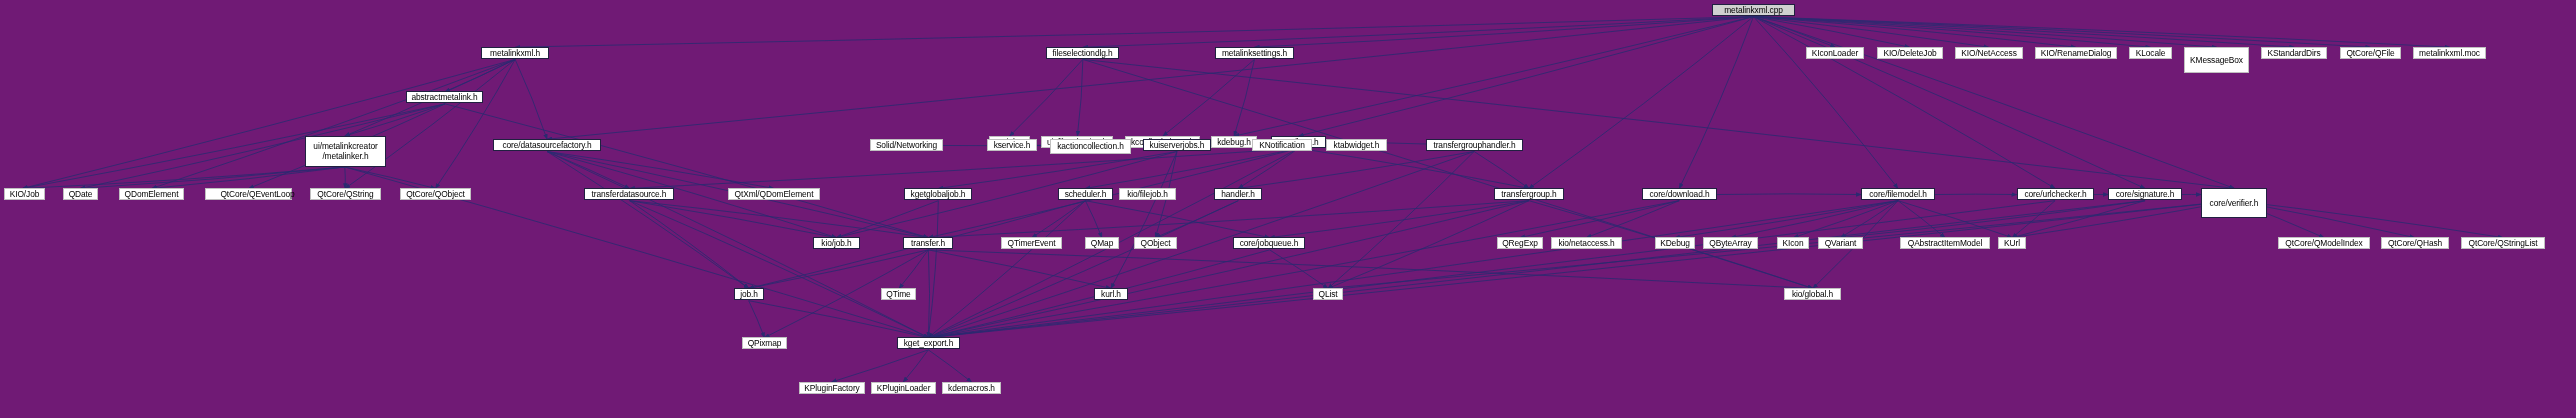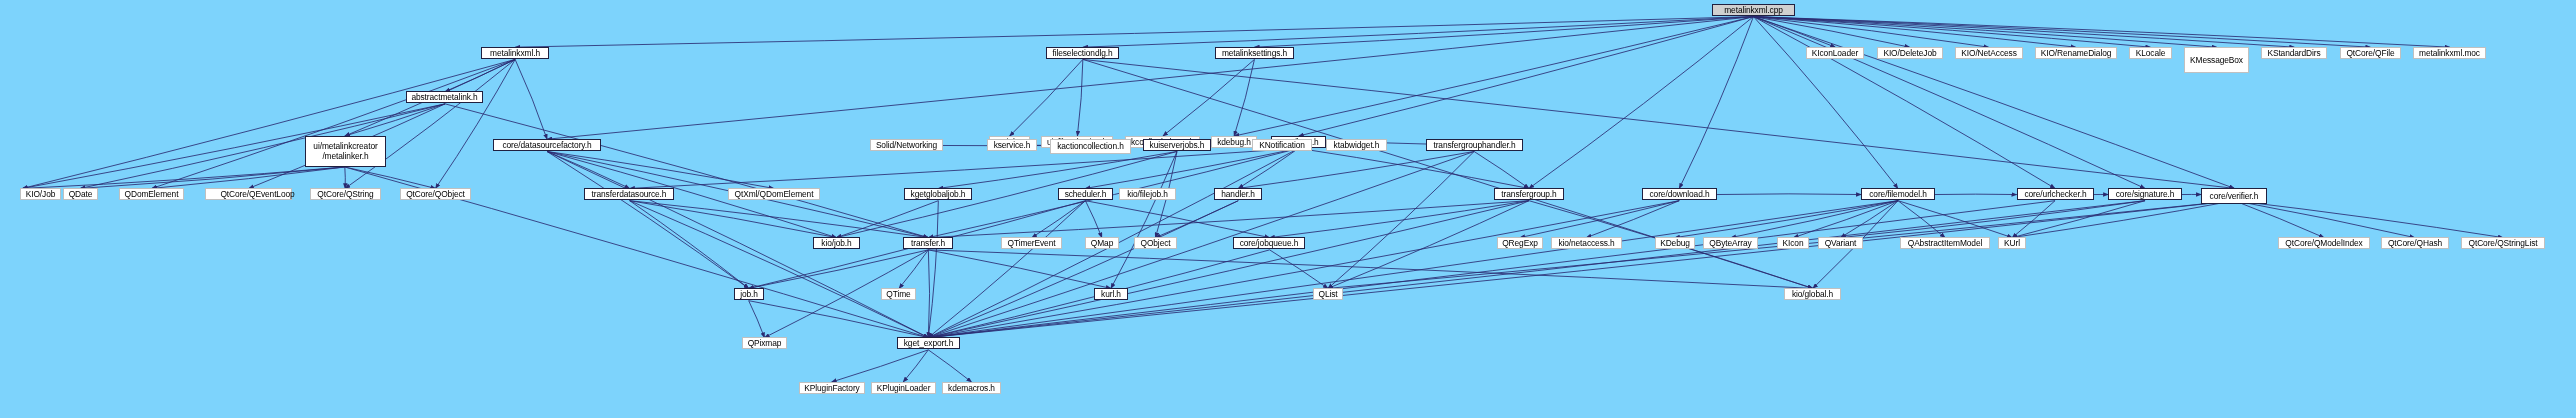--- a/index.html
+++ b/index.html
@@ -1,21 +1,21 @@
 <!DOCTYPE html>
 <html style="font-size:10.3px"><head>
 <meta charset="utf-8">
 <title>metalinkxml.cpp include dependency graph</title>
 <style>
   html,body{margin:0;padding:0;background:#ffffff;}
   #graph{
     position:relative;
     width:2576px;
     height:419px;
-    background:#7dd3fc;
+    background:#701a75;
     font-family:"Liberation Sans","DejaVu Sans",sans-serif;
     overflow:hidden;
   }
   #edges{position:absolute;left:0;top:0;width:2576px;height:419px;}
   .node{
     position:absolute;
     box-sizing:border-box;
     display:flex;
     align-items:center;
     justify-content:center;
@@ -195,38 +195,38 @@
     <div class="node internal two-line" style="left: 305px; top: 136px; width: 81px; height: 31px;"><span>ui/metalinkcreator
 /metalinker.h</span></div>
     <div class="node internal" style="left: 493px; top: 139px; width: 108px; height: 12.3px;"><span>core/datasourcefactory.h</span></div>
     <div class="node " style="left: 870px; top: 139px; width: 73px; height: 12.3px;"><span>Solid/Networking</span></div>
     <div class="node " style="left: 987px; top: 139px; width: 50px; height: 12.3px;"><span>kservice.h</span></div>
     <div class="node " style="left: 1050px; top: 139px; width: 81px; height: 15px;"><span>kactioncollection.h</span></div>
     <div class="node internal" style="left: 1143px; top: 139px; width: 68px; height: 12.3px;"><span>kuiserverjobs.h</span></div>
     <div class="node " style="left: 1252px; top: 139px; width: 60px; height: 12.3px;"><span>KNotification</span></div>
     <div class="node " style="left: 1326px; top: 139px; width: 61px; height: 12.3px;"><span>ktabwidget.h</span></div>
     <div class="node internal" style="left: 1426px; top: 139px; width: 97px; height: 12.3px;"><span>transfergrouphandler.h</span></div>
-    <div class="node " style="left: 4px; top: 188px; width: 41px; height: 12.3px; margin-left: 16px;"><span>KIO/Job</span></div>
+    <div class="node " style="left: 4px; top: 188px; width: 41px; height: 12.3px;"><span>KIO/Job</span></div>
     <div class="node " style="left: 63px; top: 188px; width: 35px; height: 12.3px;"><span>QDate</span></div>
     <div class="node " style="left: 119px; top: 188px; width: 65px; height: 12.3px;"><span>QDomElement</span></div>
     <div class="node " style="left: 205px; top: 188px; width: 87px; height: 12.3px; padding-left: 18px;"><span>QtCore/QEventLoop</span></div>
     <div class="node " style="left: 310px; top: 188px; width: 71px; height: 12.3px;"><span>QtCore/QString</span></div>
     <div class="node " style="left: 400px; top: 188px; width: 71px; height: 12.3px;"><span>QtCore/QObject</span></div>
     <div class="node internal" style="left: 584px; top: 188px; width: 90px; height: 12.3px;"><span>transferdatasource.h</span></div>
     <div class="node " style="left: 728px; top: 188px; width: 92px; height: 12.3px;"><span>QtXml/QDomElement</span></div>
     <div class="node internal" style="left: 904px; top: 188px; width: 68px; height: 12.3px;"><span>kgetglobaljob.h</span></div>
     <div class="node internal" style="left: 1058px; top: 188px; width: 55px; height: 12.3px;"><span>scheduler.h</span></div>
     <div class="node " style="left: 1119px; top: 188px; width: 57px; height: 12.3px;"><span>kio/filejob.h</span></div>
     <div class="node internal" style="left: 1214px; top: 188px; width: 48px; height: 12.3px;"><span>handler.h</span></div>
     <div class="node internal" style="left: 1494px; top: 188px; width: 70px; height: 12.3px;"><span>transfergroup.h</span></div>
     <div class="node internal" style="left: 1642px; top: 188px; width: 75px; height: 12.3px;"><span>core/download.h</span></div>
     <div class="node internal" style="left: 1861px; top: 188px; width: 74px; height: 12.3px;"><span>core/filemodel.h</span></div>
     <div class="node internal" style="left: 2017px; top: 188px; width: 77px; height: 12.3px;"><span>core/urlchecker.h</span></div>
     <div class="node internal" style="left: 2108px; top: 188px; width: 74px; height: 12.3px;"><span>core/signature.h</span></div>
-    <div class="node internal" style="left: 2201px; top: 188px; width: 66px; height: 16px;"><span>core/verifier.h</span></div>
+    <div class="node internal" style="left: 2201px; top: 188px; width: 66px; height: 30px;"><span>core/verifier.h</span></div>
     <div class="node " style="left: 2278px; top: 237px; width: 92px; height: 12.3px;"><span>QtCore/QModelIndex</span></div>
     <div class="node " style="left: 2381px; top: 237px; width: 68px; height: 12.3px;"><span>QtCore/QHash</span></div>
     <div class="node " style="left: 2461px; top: 237px; width: 84px; height: 12.3px;"><span>QtCore/QStringList</span></div>
     <div class="node internal" style="left: 813px; top: 237px; width: 47px; height: 12.3px;"><span>kio/job.h</span></div>
     <div class="node internal" style="left: 903px; top: 237px; width: 50px; height: 12.3px;"><span>transfer.h</span></div>
     <div class="node " style="left: 1001px; top: 237px; width: 61px; height: 12.3px;"><span>QTimerEvent</span></div>
     <div class="node " style="left: 1085px; top: 237px; width: 34px; height: 12.3px;"><span>QMap</span></div>
     <div class="node " style="left: 1134px; top: 237px; width: 43px; height: 12.3px;"><span>QObject</span></div>
     <div class="node internal" style="left: 1233px; top: 237px; width: 72px; height: 12.3px;"><span>core/jobqueue.h</span></div>
     <div class="node " style="left: 1497px; top: 237px; width: 46px; height: 12.3px;"><span>QRegExp</span></div>

